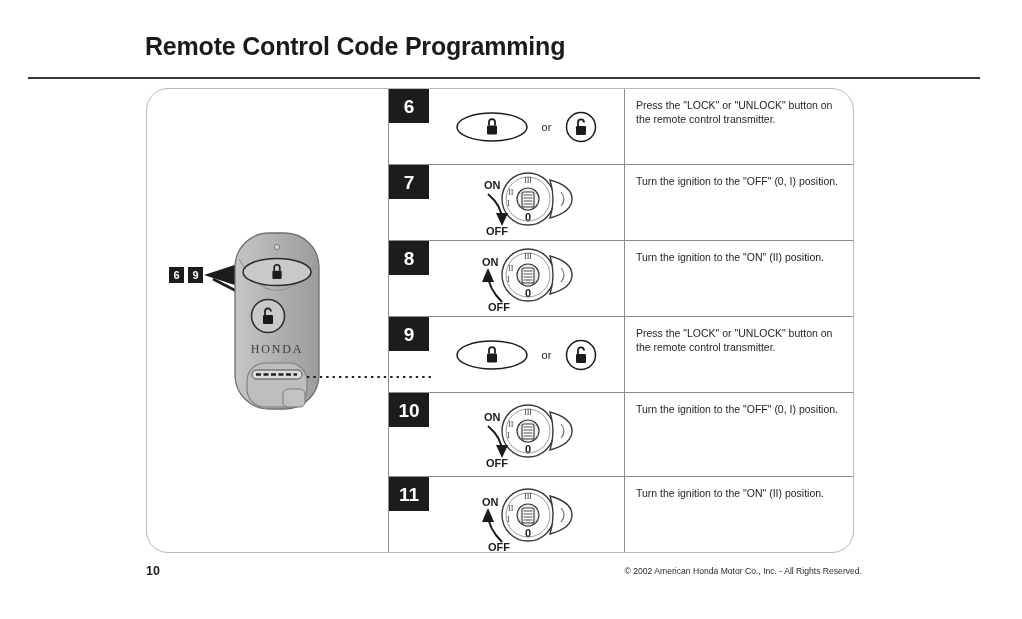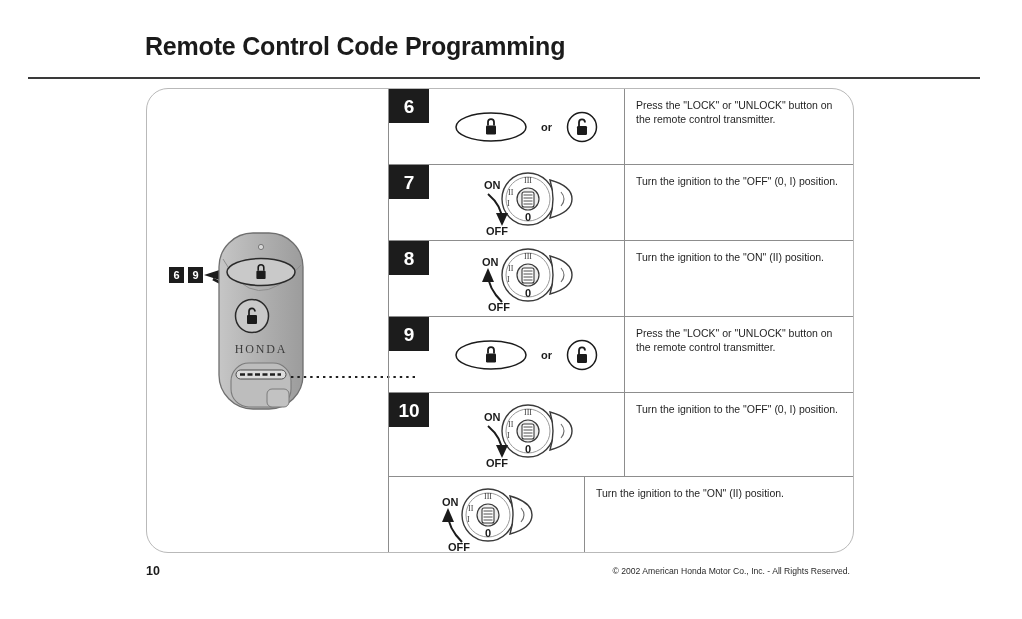--- a/index.html
+++ b/index.html
@@ -63,21 +63,21 @@
     left: 241px;
     top: 0;
     width: 1.2px;
     height: 100%;
     background: #8d8d8d;
   }
 
   
   .fob-wrap {
     position: absolute;
-    left: 62px;
+    left: 78px;
     top: 140px;
     width: 100px;
     height: 175px;
   }
   .callout-group {
     position: absolute;
     left: 22px;
     top: 178px;
     display: flex;
     gap: 4px;
@@ -156,36 +156,36 @@
   .row-ign-t { height: 84px; }
 
   
   .lockfig {
     display: flex;
     align-items: center;
     gap: 13px;
   }
   .or-text {
     font-size: 11px;
-    font-weight: bold;
+    font-weight: normal;
     color: #1b1b1b;
   }
 
   
   .page-num {
     position: absolute;
     left: 146px;
     top: 564px;
     font-size: 12.5px;
     font-weight: bold;
     color: #1b1b1b;
   }
   .copyright {
     position: absolute;
-    right: 172px;
+    right: 160px;
     top: 566px;
     font-size: 8.6px;
     color: #2a2a2a;
     white-space: nowrap;
   }
   svg { display: block; }
 </style>
 </head>
 <body>
 
@@ -392,20 +392,23 @@
           <text x="22" y="21" font-size="11" fill="#1b1b1b" font-weight="600">ON</text>
           <text x="24" y="67" font-size="11" fill="#1b1b1b" font-weight="600">OFF</text>
           <path d="M26 26 q14 12 14 26" fill="none" stroke="#1b1b1b" stroke-width="2"></path>
           <polygon points="40,58 34,45 46,45" fill="#1b1b1b"></polygon>
         </svg>
       </div>
       <div class="txt-cell">Turn the ignition to the "OFF" (0, I) position.</div>
     </div>
 
     <div class="row row-ign-t">
+      <div class="num-cell">
+        <div class="num-badge">11</div>
+      </div>
       <div class="fig-cell">
         <svg width="130" height="70" viewBox="0 0 130 70">
           <g>
             <circle cx="66" cy="31" r="26" fill="#fff" stroke="#3a3a3a" stroke-width="1.4"></circle>
             <circle cx="66" cy="31" r="22" fill="none" stroke="#9a9a9a" stroke-width="1"></circle>
             <circle cx="66" cy="31" r="11" fill="#efefef" stroke="#3a3a3a" stroke-width="1.2"></circle>
             <rect x="60" y="24" width="12" height="15" rx="2" fill="#fff" stroke="#3a3a3a" stroke-width="1.1"></rect>
             <line x1="61.5" y1="27" x2="70.5" y2="27" stroke="#3a3a3a" stroke-width="0.9"></line>
             <line x1="61.5" y1="30" x2="70.5" y2="30" stroke="#3a3a3a" stroke-width="0.9"></line>
             <line x1="61.5" y1="33" x2="70.5" y2="33" stroke="#3a3a3a" stroke-width="0.9"></line>

